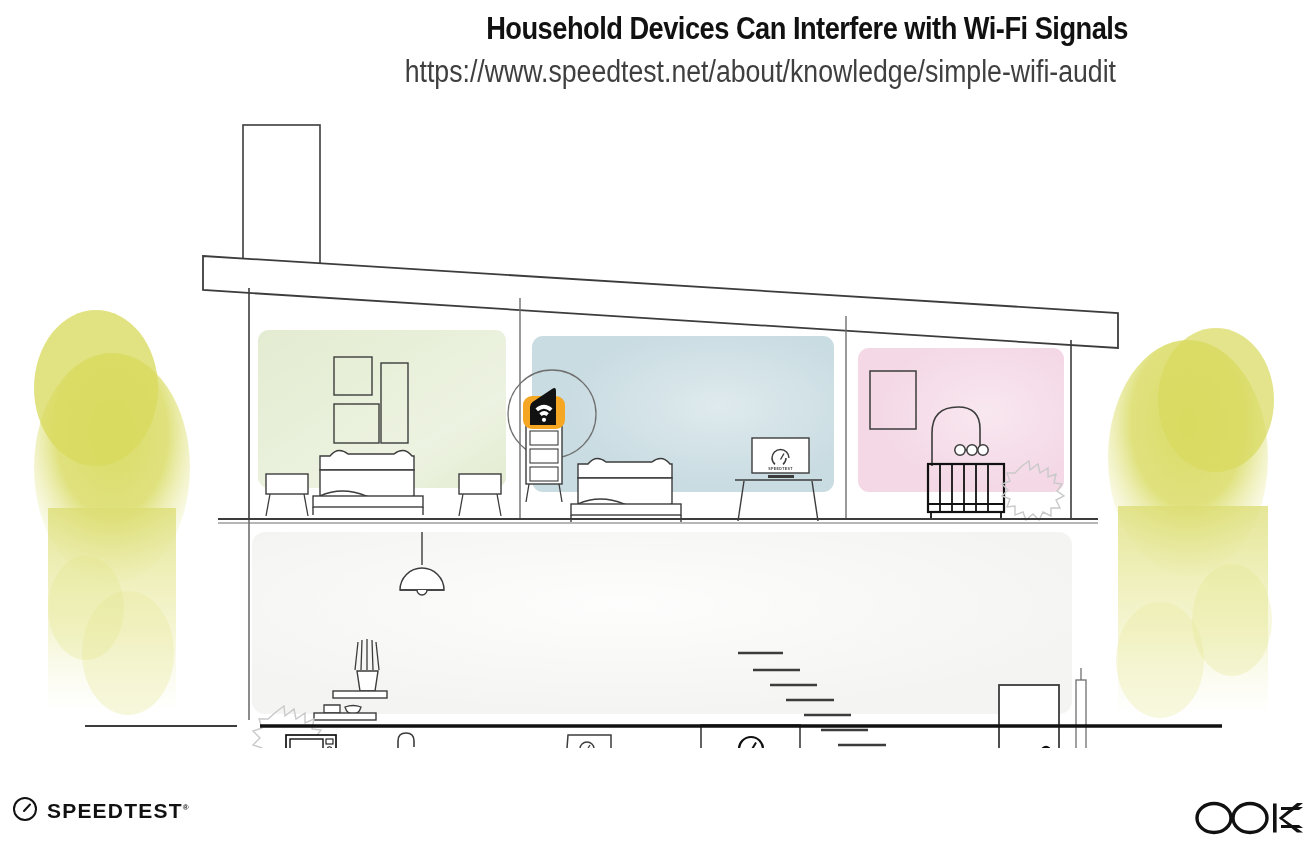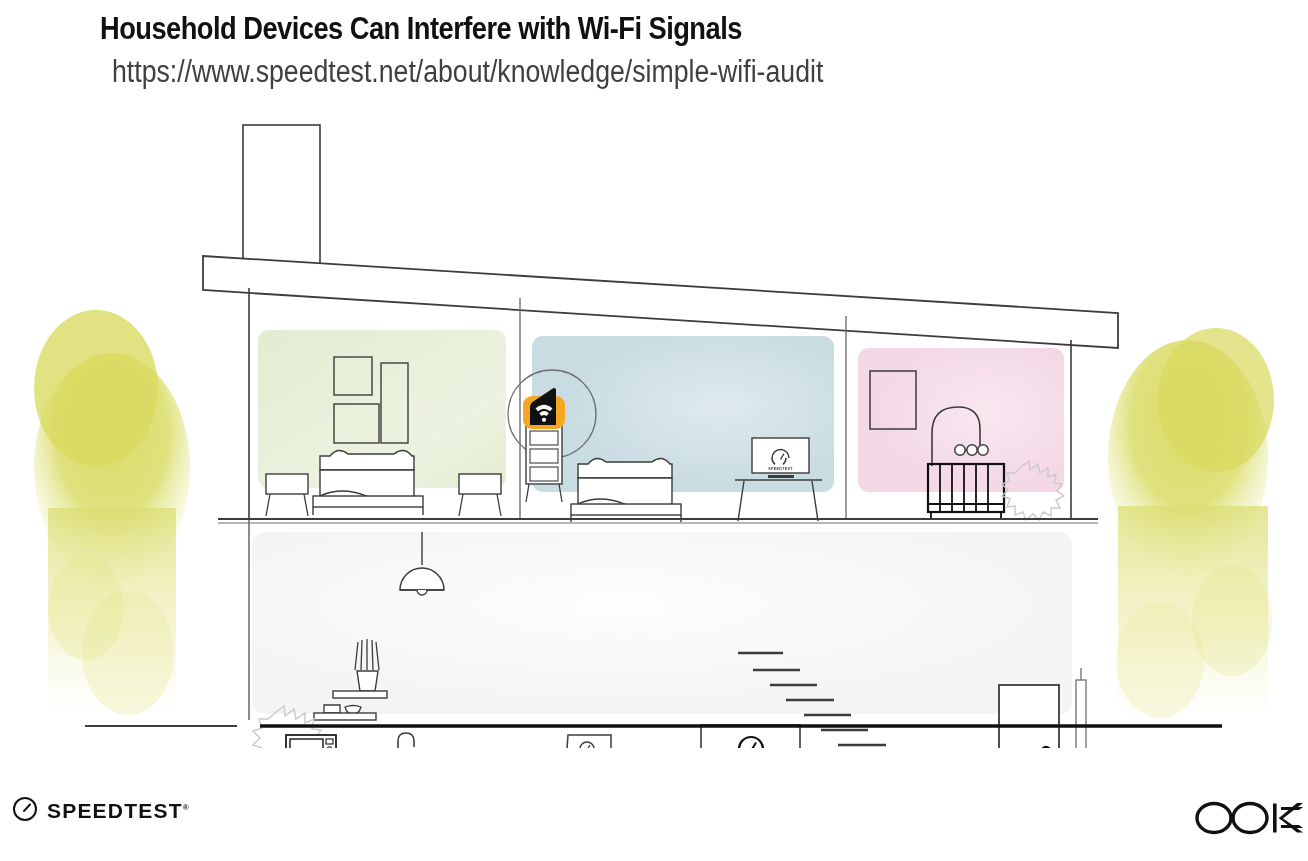--- a/index.html
+++ b/index.html
@@ -7,21 +7,21 @@
   body{
     width:1308px;height:861px;
     background:#ffffff;
     font-family:"Liberation Sans", sans-serif;
     overflow:hidden;
     position:relative;
   }
   .page{position:relative;width:1308px;height:861px;}
 
   
-  .header{position:absolute;left:0;top:0;width:1200px;text-align:left;margin-left:28px;}
+  .header{position:absolute;left:0;top:0;width:1200px;text-align:right;}
   .title{
     font-family:"Liberation Sans", sans-serif;
     font-weight:bold;
     font-size:31px;
     letter-spacing:-0.6px;
     color:#111111;
     margin:0;
     padding-top:11px;
     transform:scaleX(0.88);
     transform-origin:center top;

